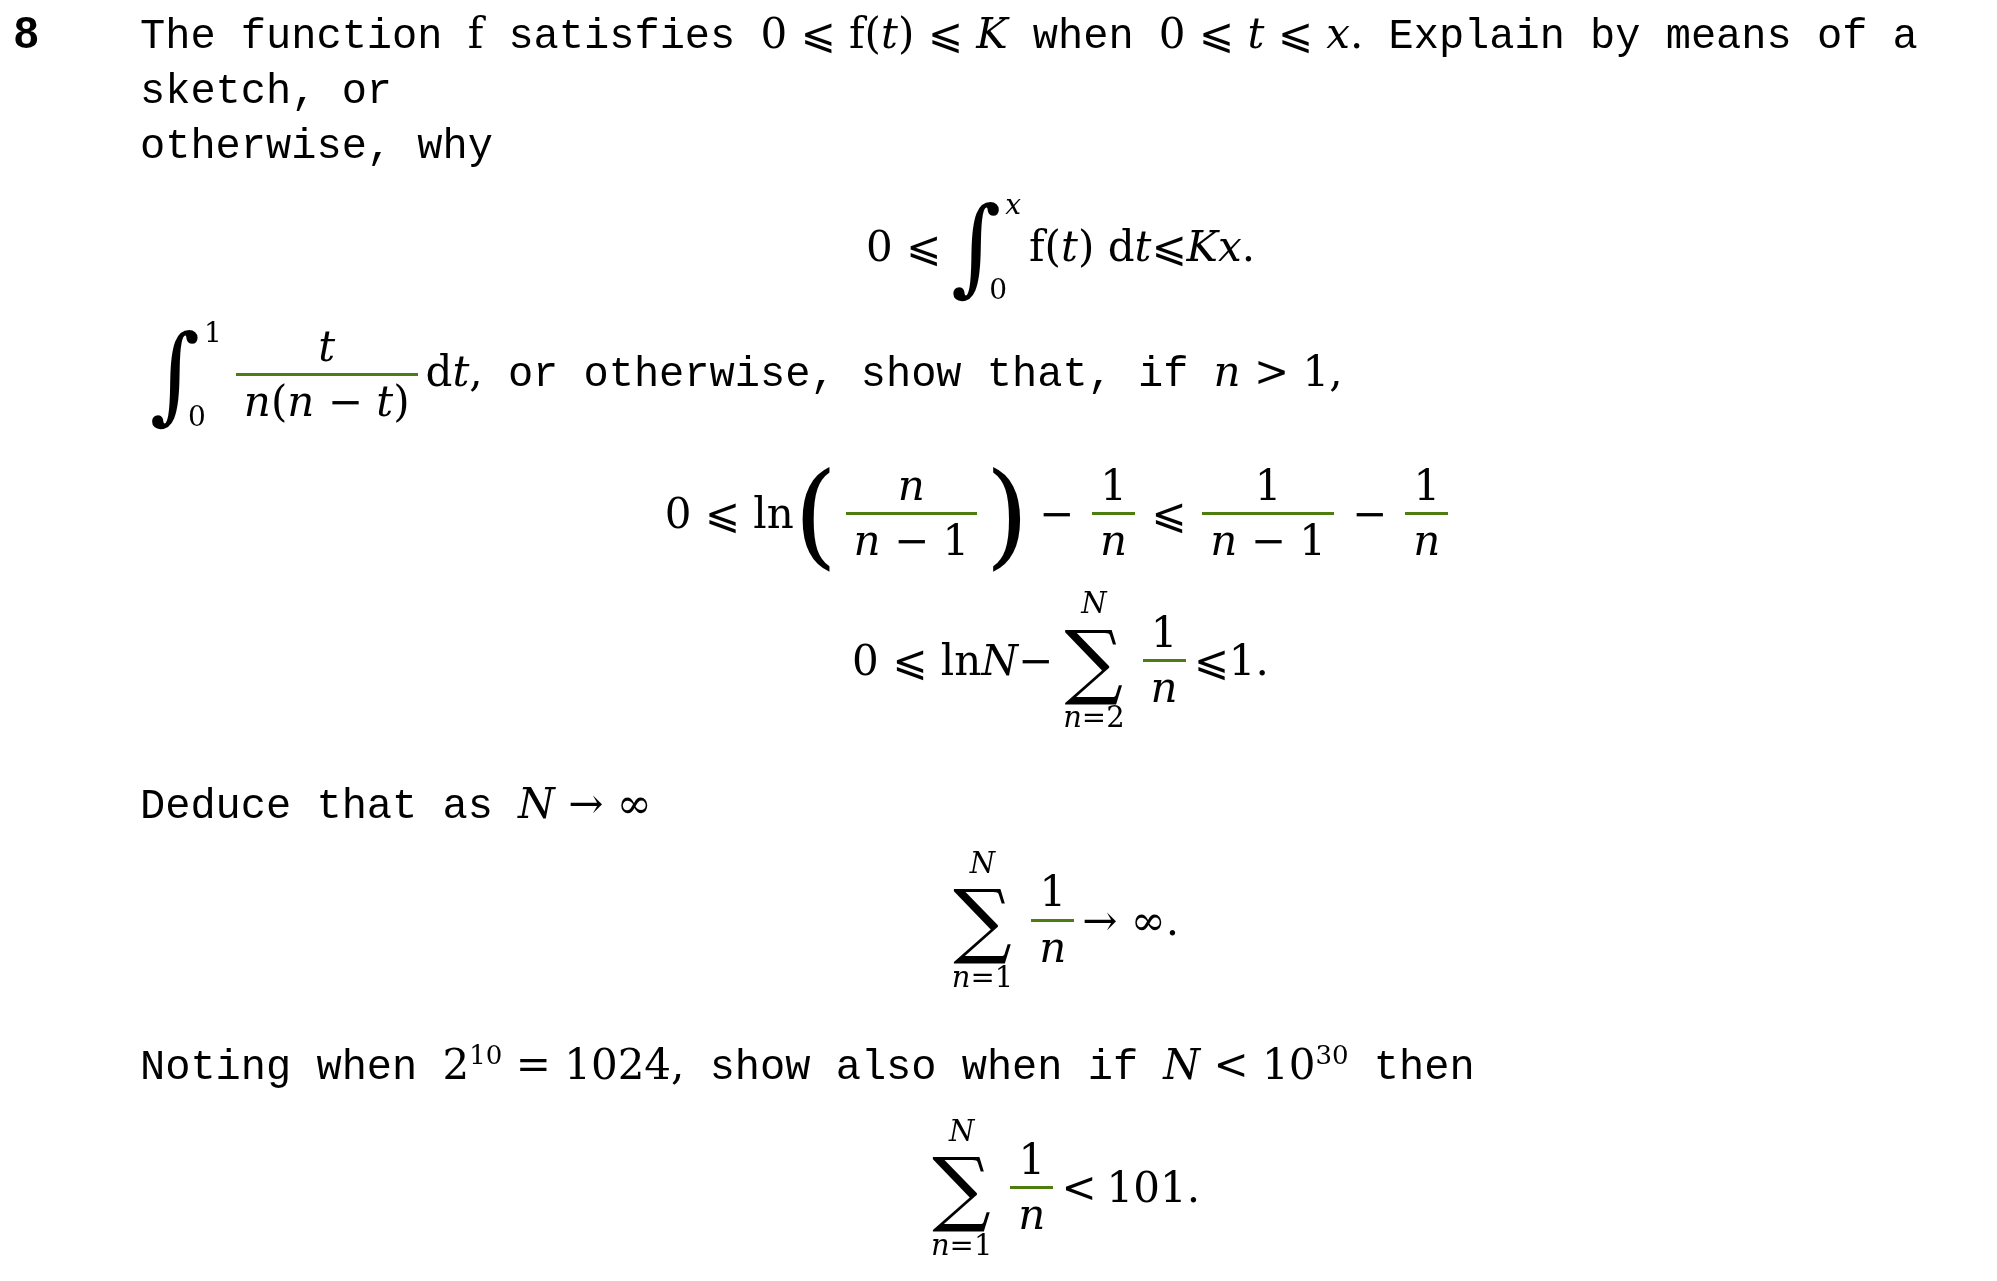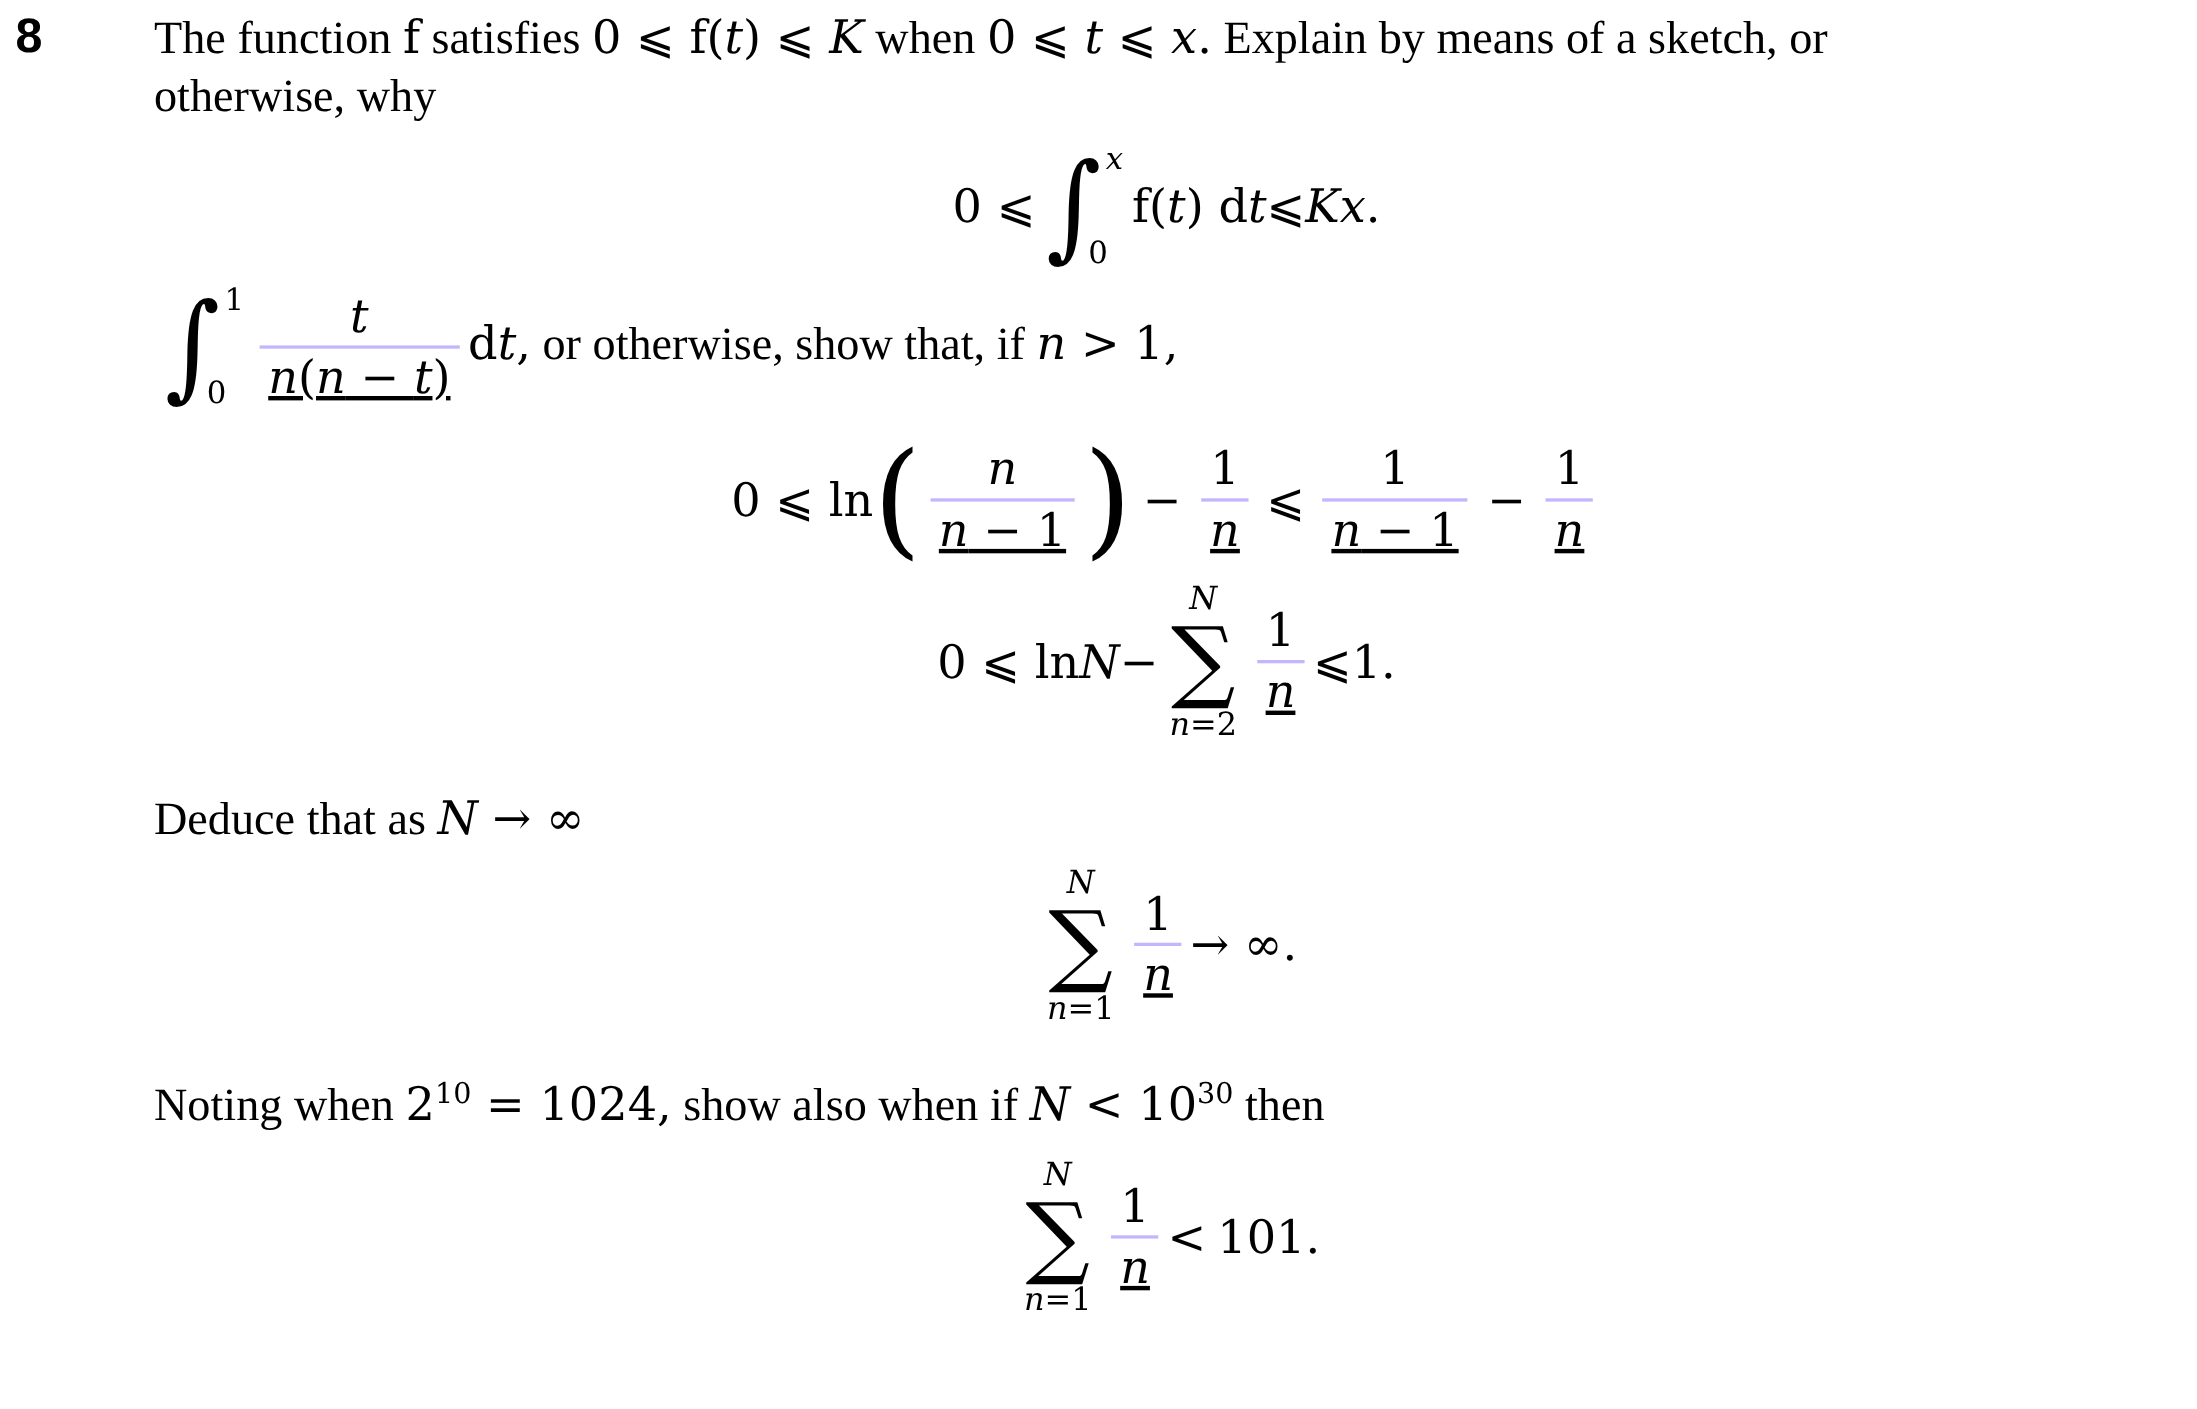--- a/index.html
+++ b/index.html
@@ -13,21 +13,21 @@
     overflow:hidden;
   }
   .qnum {
     position:absolute; left:14px; top:8px;
     font-weight:bold; font-size:44px;
     font-family:"Liberation Sans", sans-serif;
   }
   .body { margin:0 16px 0 140px; padding-top:8px; }
 
   
-  .t { font-family:Liberation Serif, serif; }
+  .t { font-family:Liberation Mono, monospace; }
   .m { font-family:"DejaVu Serif","DejaVu Sans",serif; }
   .it { font-style:italic; }
 
   .para { line-height:1.22; }
   .p2 { margin-top:10px; }
   .p3 { margin-top:40px; }
   .p4 { margin-top:42px; }
   .p5 { margin-top:44px; }
 
   
@@ -41,21 +41,21 @@
   .eq3 { margin-top:18px; }
   .eq4 { margin-top:12px; }
   .eq5 { margin-top:18px; }
 
   
   .frac {
     display:inline-flex; flex-direction:column; align-items:center;
     vertical-align:middle; margin:0 8px;
   }
   .frac .num, .frac .den { padding:2px 8px; line-height:1.15; text-align:center; white-space:nowrap; }
-  .frac .den { border-top:3px solid #c4b5fd;text-decoration:underline; }
+  .frac .den { border-top:3px solid #4d7c0f; }
 
   
   .intg {
     display:inline-flex; align-items:center;
     vertical-align:middle; margin:0 10px;
   }
   .int-sym {
     font-size:96px; line-height:1.05;
     transform:scaleY(1.10);
     font-family:"DejaVu Serif","DejaVu Sans",serif;

